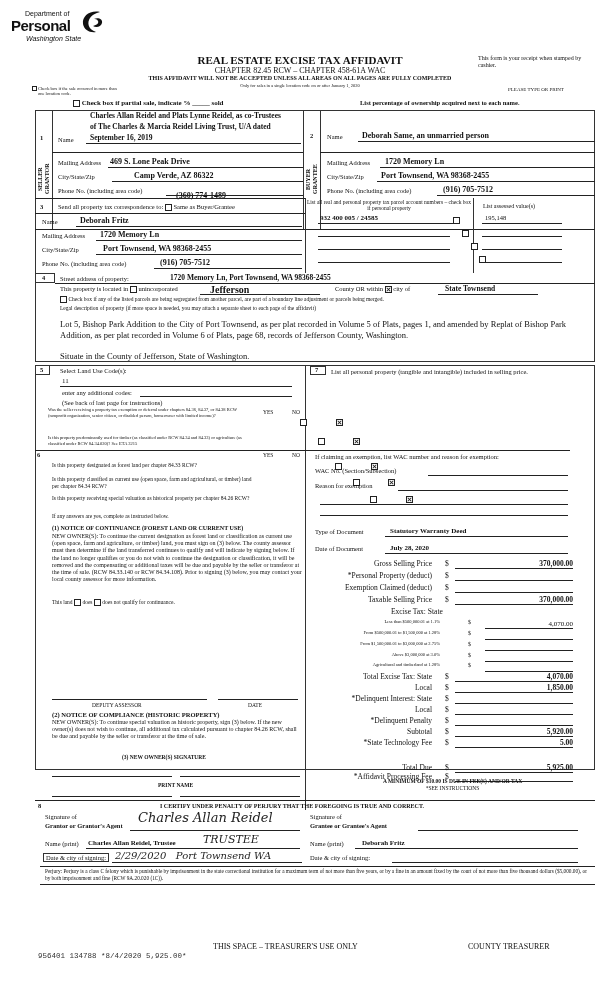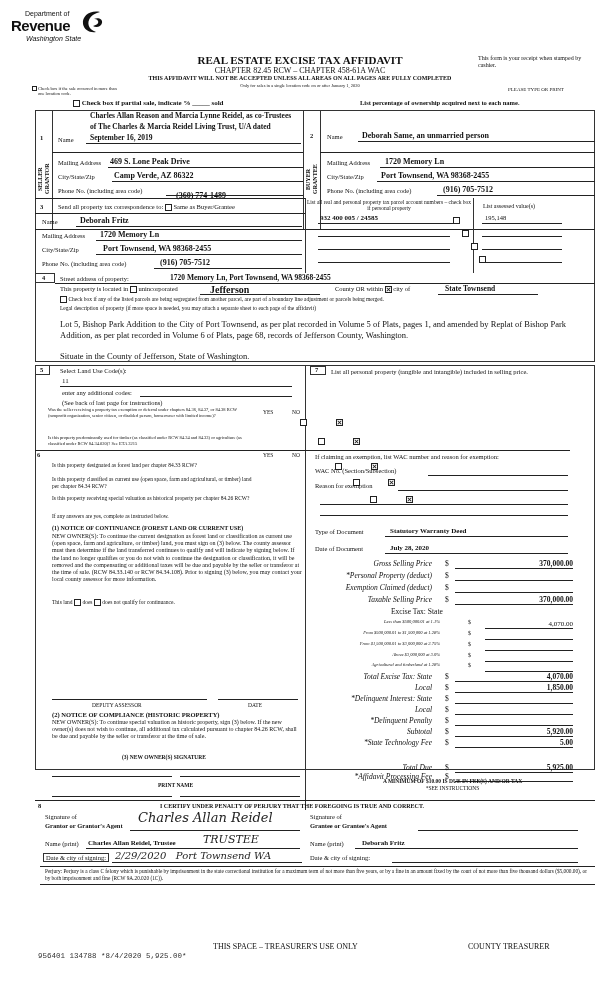--- a/index.html
+++ b/index.html
@@ -16,35 +16,35 @@
   .logo-rev { font-family: "Liberation Sans", sans-serif; font-size: 15px; font-weight: bold; letter-spacing: -0.5px; line-height: 13px; }
   .logo-wa { font-family: "Liberation Sans", sans-serif; font-size: 7px; font-style: italic; }
   .vert { writing-mode: vertical-rl; transform: rotate(180deg); font-size: 6px; text-align: center; line-height: 7px; }
   .lbl { font-size: 6.5px; }
   .val { font-size: 8px; font-weight: bold; }
   .small { font-size: 5.5px; }
   .tiny { font-size: 4.5px; }
   .line { position: absolute; height: 0; border-bottom: 1px solid #222; }
   .vline { position: absolute; width: 0; border-left: 1px solid #333; }
   .money-row { position: absolute; left: 305px; width: 290px; height: 11px; font-size: 7.5px; }
-  .money-row .ml { position: absolute; right: 163px; text-align: center; white-space: nowrap; font-style: italic; }
+  .money-row .ml { position: absolute; right: 163px; text-align: center; white-space: nowrap; }
   .money-row .ds { position: absolute; left: 140px; }
   .money-row .mv { position: absolute; left: 150px; width: 118px; border-bottom: 1px solid #222; text-align: right; font-weight: bold; height: 10px; line-height: 10px; }
   .sig { font-family: "DejaVu Serif", serif; font-style: italic; color: #222; }
   .mono { font-family: "Liberation Mono", monospace; }
 </style>
 </head>
 <body>
 
 
 
 
 <div class="abs" style="left:8px;top:8px;width:110px;height:40px;">
   <div class="abs logo-dept" style="left:17px;top:2px;">Department of</div>
-  <div class="abs logo-rev" style="left:3px;top:11px;">Revenue</div>
+  <div class="abs logo-rev" style="left:3px;top:11px;">Personal</div>
   <div class="abs logo-wa" style="left:18px;top:27px;">Washington State</div>
   <svg class="abs" style="left:70px;top:0px;" width="28" height="28" viewBox="0 0 28 28">
     <path d="M22 4 C12 2 4 8 5 16 C6 22 12 25 18 24 C12 22 9 17 11 12 C13 7 18 5 22 4 Z" fill="#111"></path>
     <path d="M16 11 C20 9 25 11 24 15 C23 19 18 20 15 18 C19 17 21 15 20 13 C19 11 17 11 16 11 Z" fill="#111"></path>
   </svg>
 </div>
 
 <div class="abs b" style="left:0;width:600px;top:54px;text-align:center;font-size:11px;">REAL ESTATE EXCISE TAX AFFIDAVIT</div>
 <div class="abs" style="left:0;width:600px;top:66px;text-align:center;font-size:8px;">CHAPTER 82.45 RCW – CHAPTER 458-61A WAC</div>
 <div class="abs b" style="left:0;width:600px;top:75px;text-align:center;font-size:6px;">THIS AFFIDAVIT WILL NOT BE ACCEPTED UNLESS ALL AREAS ON ALL PAGES ARE FULLY COMPLETED</div>
@@ -65,31 +65,31 @@
 
 <div class="abs box" style="left:35px;top:110px;width:560px;height:252px;"></div>
 <div class="vline" style="left:303px;top:110px;height:120px;"></div>
 <div class="vline" style="left:52px;top:110px;height:120px;"></div>
 <div class="vline" style="left:320px;top:110px;height:120px;"></div>
 <div class="line" style="left:35px;width:560px;top:229px;"></div>
 
 
 <div class="abs b" style="left:40px;top:134px;font-size:6.5px;">1</div>
 <div class="abs lbl" style="left:58px;top:136px;">Name</div>
-<div class="abs val" style="left:90px;top:111px;font-size:7.5px;">Charles Allan Reason and Marcia Lynne Reidel, as co-Trustees</div>
+<div class="abs val" style="left:90px;top:111px;font-size:7.5px;">Charles Allan Reidel and Plats Lynne Reidel, as co-Trustees</div>
 <div class="abs val" style="left:90px;top:122px;font-size:7.5px;">of The Charles &amp; Marcia Reidel Living Trust, U/A dated</div>
 <div class="abs val" style="left:90px;top:133px;font-size:7.5px;">September 16, 2019</div>
 <div class="line" style="left:86px;width:215px;top:143px;"></div>
 <div class="line" style="left:52px;width:251px;top:152px;"></div>
 <div class="abs vert b" style="left:37px;top:154px;height:50px;width:14px;">SELLER GRANTOR</div>
 <div class="abs lbl" style="left:58px;top:159px;">Mailing Address</div>
 <div class="abs val" style="left:110px;top:157px;">469 S. Lone Peak Drive</div>
 <div class="line" style="left:108px;width:195px;top:167px;"></div>
 <div class="abs lbl" style="left:58px;top:173px;">City/State/Zip</div>
-<div class="abs val" style="left:114px;top:171px;">Camp Verde, AZ 86322</div>
+<div class="abs val" style="left:134px;top:171px;">Camp Verde, AZ 86322</div>
 <div class="line" style="left:112px;width:191px;top:181px;"></div>
 <div class="abs lbl" style="left:58px;top:187px;">Phone No. (including area code)</div>
 <div class="abs val" style="left:176px;top:185px;margin-top:6px;">(360) 774-1489</div>
 <div class="line" style="left:166px;width:137px;top:195px;"></div>
 
 
 <div class="abs b" style="left:310px;top:132px;font-size:6.5px;">2</div>
 <div class="abs lbl" style="left:327px;top:133px;">Name</div>
 <div class="abs val" style="left:362px;top:131px;">Deborah Same, an unmarried person</div>
 <div class="line" style="left:358px;width:237px;top:141px;"></div>

